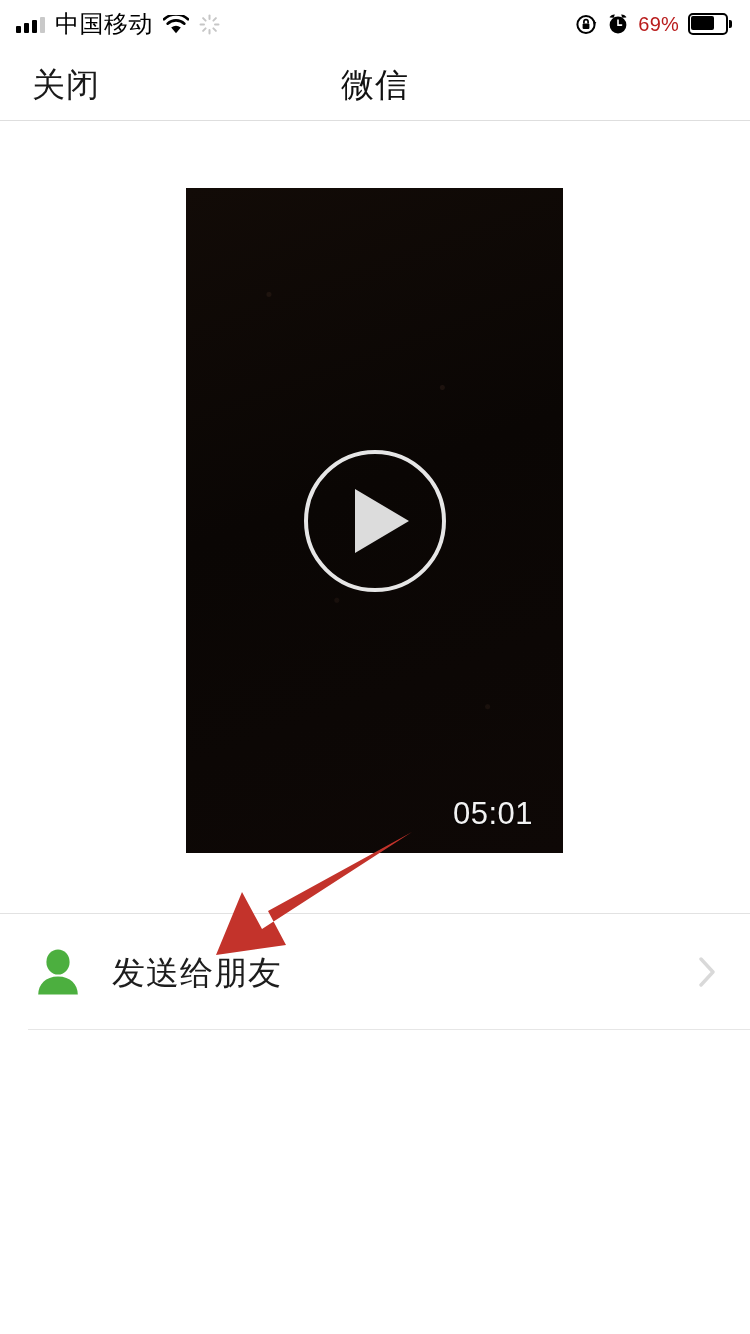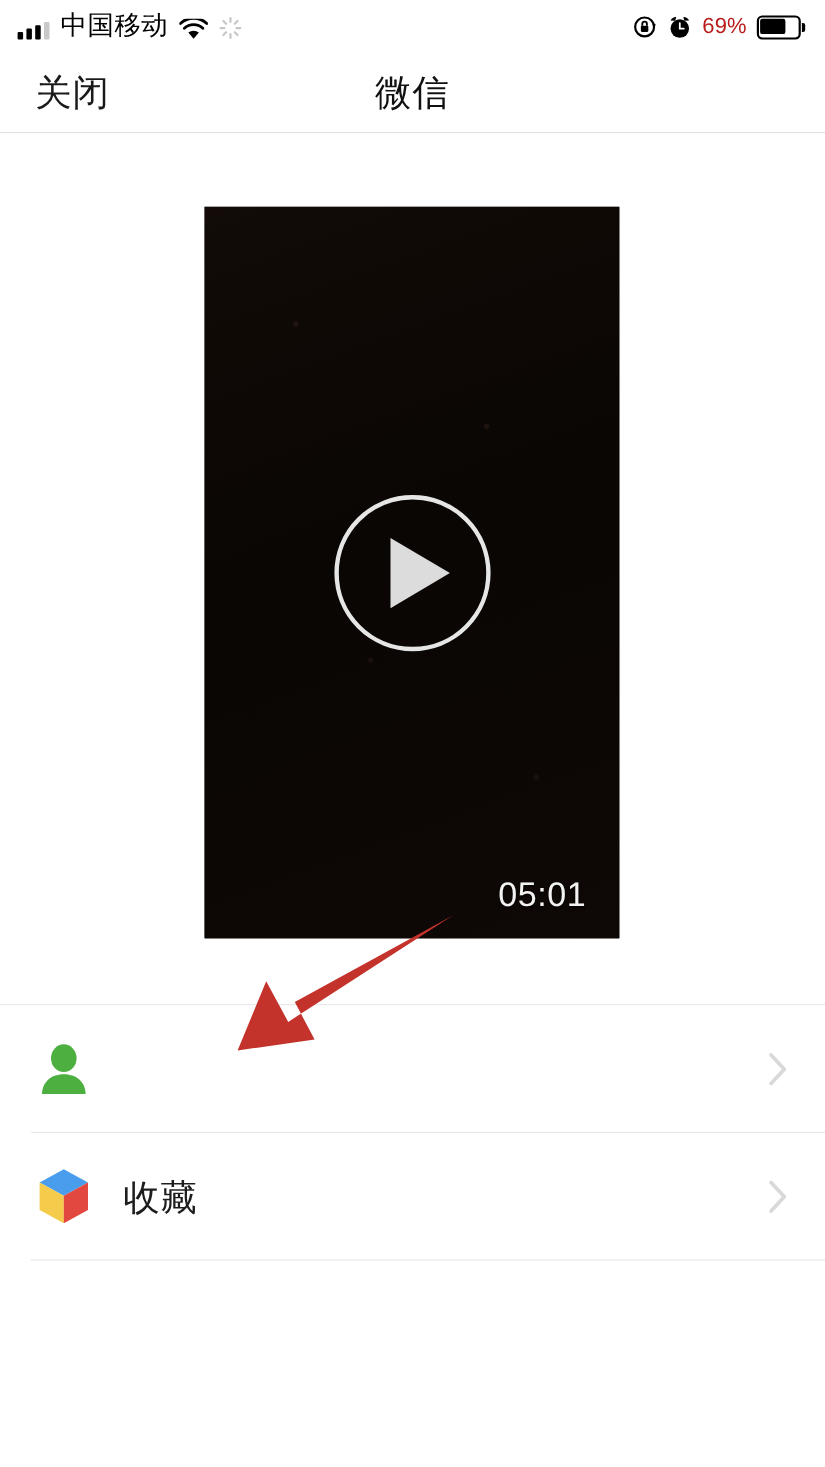--- a/index.html
+++ b/index.html
@@ -10,21 +10,21 @@
     overflow:hidden;
   }
   #screen { position:relative; width:750px; height:1334px; background:#fff; }
 
   
   .statusbar{
     position:absolute; left:0; top:0; width:750px; height:48px;
     display:flex; align-items:center; justify-content:space-between;
     padding:0 18px 0 16px;
   }
-  .sb-left, .sb-right { display:flex; align-items:flex-end; }
+  .sb-left, .sb-right { display:flex; align-items:center; }
   .sb-left { gap:10px; }
   .sb-right { gap:9px; }
 
   .signal { display:flex; align-items:flex-end; gap:3px; height:17px; }
   .signal i { display:block; width:5px; background:#000; border-radius:1px; }
   .signal i:nth-child(1){ height:7px; }
   .signal i:nth-child(2){ height:10px; }
   .signal i:nth-child(3){ height:13px; }
   .signal i:nth-child(4){ height:16px; background:#c9c9c9; }
 
@@ -218,44 +218,29 @@
 
   <div class="list">
 
     <div class="row">
       <span class="row-icon">
         <svg class="person-icon" viewBox="0 0 46 48">
           <ellipse cx="23" cy="14" rx="11.6" ry="12.6" fill="#4CAF3F"></ellipse>
           <path d="M23 28.5 C10.6 28.5 3.2 36.4 3.2 46.6 L42.8 46.6 C42.8 36.4 35.4 28.5 23 28.5 Z" fill="#4CAF3F"></path>
         </svg>
       </span>
+      <span class="row-label">发送给朋友</span>
       <span class="chev">
         <svg width="17" height="30" viewBox="0 0 17 30">
           <path d="M2 2 L14 15 L2 28" fill="none" stroke="#d9d9d9" stroke-width="3.4" stroke-linecap="round" stroke-linejoin="round"></path>
         </svg>
       </span>
       <span class="divider"></span>
     </div>
 
-    <div class="row">
-      <span class="row-icon">
-        <svg class="cube-icon" viewBox="0 0 48 54">
-          <polygon points="24,2 46,14 24,26 2,14" fill="#4A9DEC"></polygon>
-          <polygon points="2,14 24,26 24,51 2,39" fill="#F5CB4C"></polygon>
-          <polygon points="46,14 46,39 24,51 24,26" fill="#E2483F"></polygon>
-        </svg>
-      </span>
-      <span class="row-label">收藏</span>
-      <span class="chev">
-        <svg width="17" height="30" viewBox="0 0 17 30">
-          <path d="M2 2 L14 15 L2 28" fill="none" stroke="#d9d9d9" stroke-width="3.4" stroke-linecap="round" stroke-linejoin="round"></path>
-        </svg>
-      </span>
-      <span class="divider"></span>
-    </div>
 
   </div>
 
   <svg class="arrow-overlay" viewBox="0 0 750 1334">
     <polygon points="412,832 262,929 242,892 216,955 286,945 268,911" fill="#C3332B"></polygon>
   </svg>
 
 </div>
 
 </body></html>

